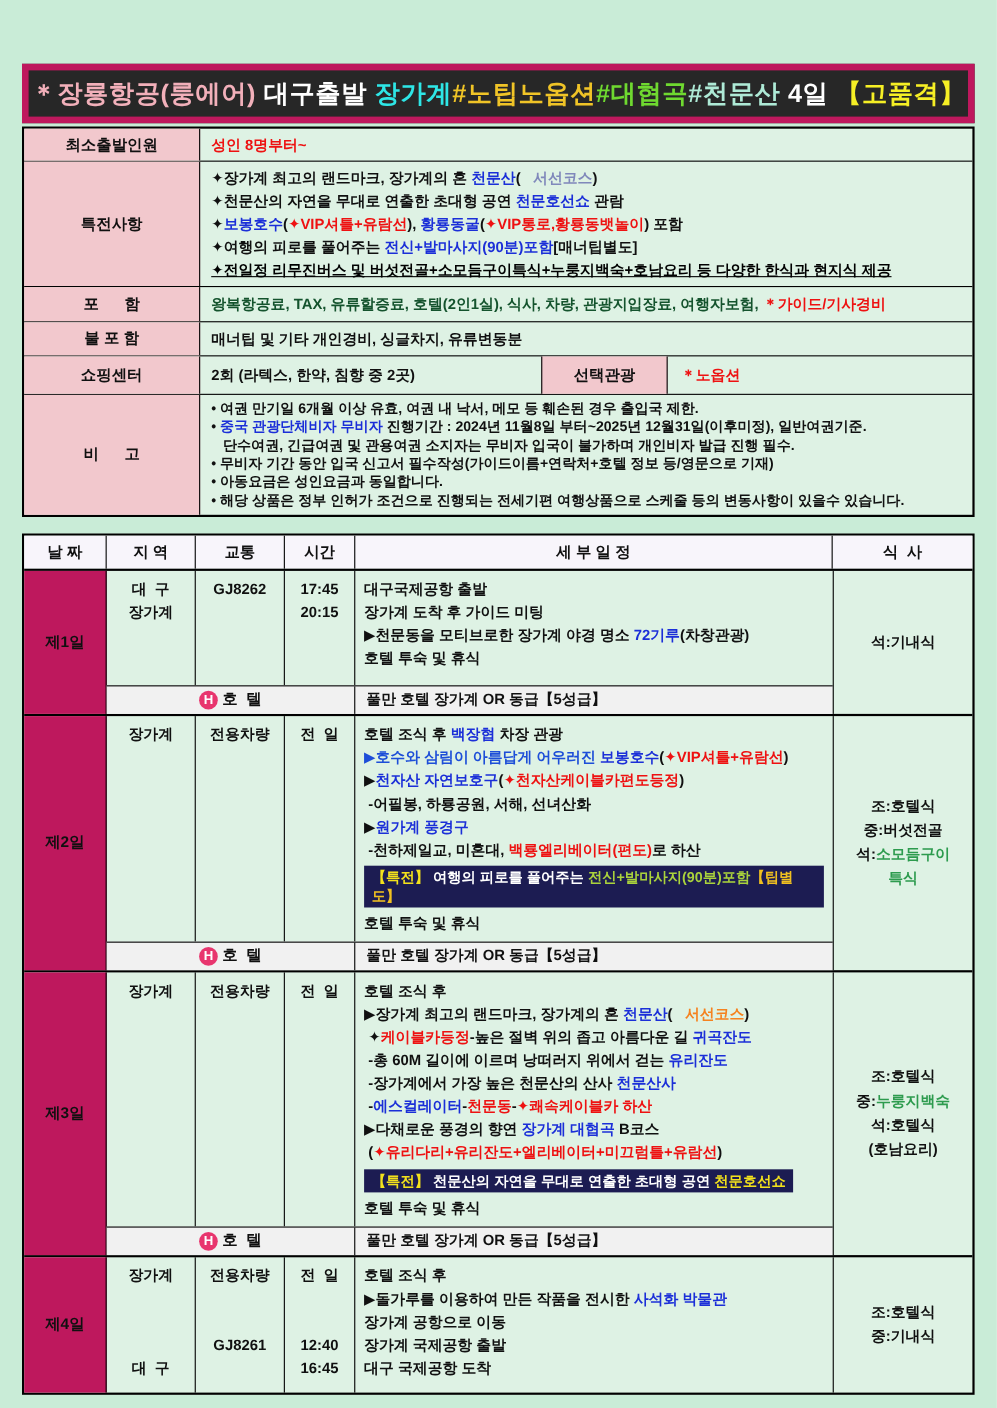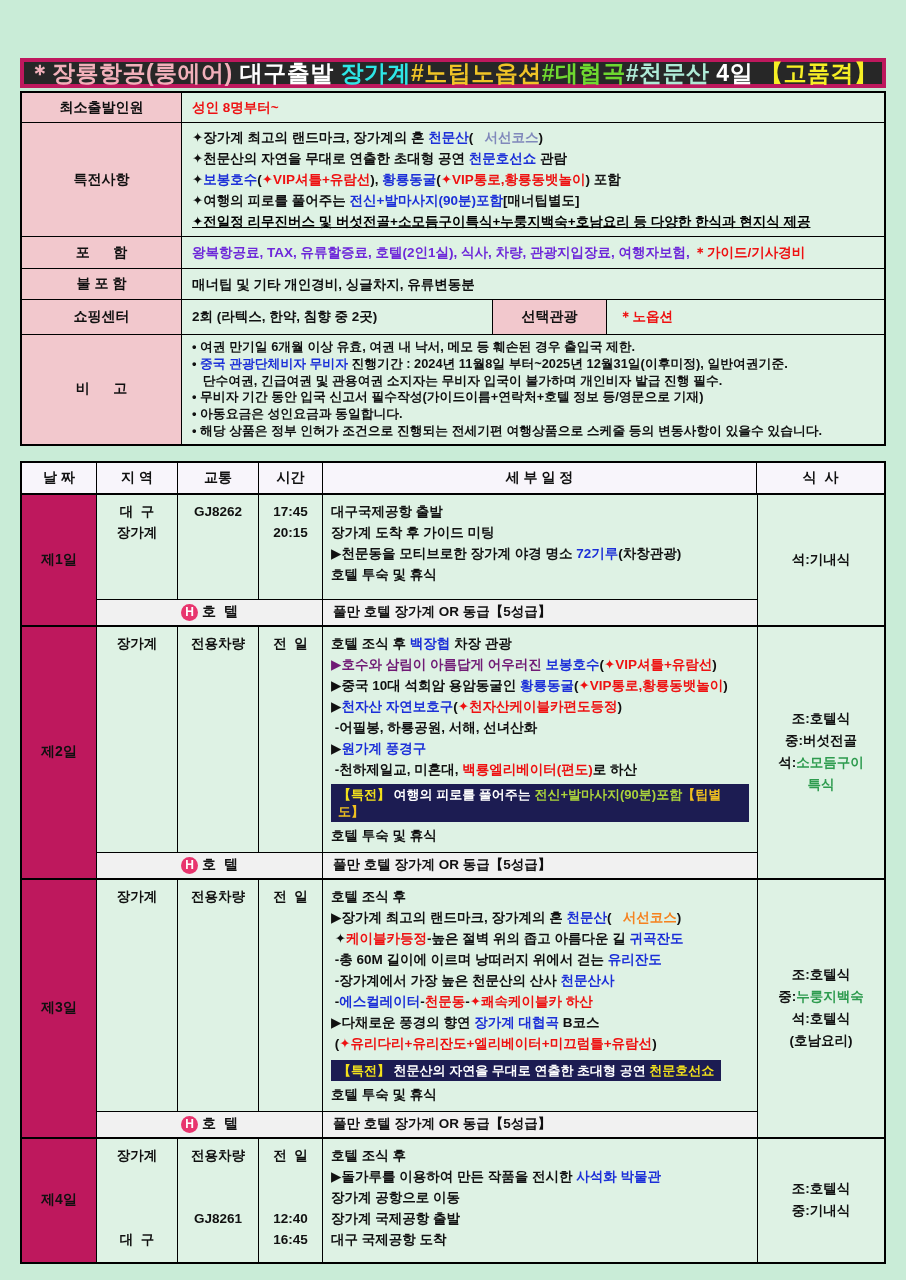--- a/index.html
+++ b/index.html
@@ -6,21 +6,21 @@
   html,body { width:906px; height:1280px; }
   body {
     background:#c9ecd7;
     font-family:"Liberation Sans","DejaVu Sans",sans-serif;
     font-weight:bold; color:#101010; overflow:hidden;
   }
   .page { width:906px; height:1280px; padding:58px 20px 0 20px; }
 
   
   .title-bar {
-    width:866px; height:30px; background:#272727; border:4px solid #be185d;
+    width:866px; height:54px; background:#272727; border:6px solid #be185d;
     display:flex; align-items:center; justify-content:center;
     font-size:23px; letter-spacing:.5px; white-space:pre;
   }
 
   
   .info-table { width:866px; border:2px solid #000; margin-top:3px; background:#def2e4; }
   .info-row { display:flex; border-top:1px solid #000; }
   .info-row:first-child { border-top:none; }
   .info-label {
     width:160px; background:#f2c8cd; border-right:1px solid #000;
@@ -102,21 +102,21 @@
           <div class="tline"><span style="color: rgb(16, 16, 16);">✦장가계 최고의 랜드마크, 장가계의 혼 </span><span style="color: rgb(27, 47, 216);">천문산</span><span style="color: rgb(16, 16, 16);">(   </span><span style="color: rgb(128, 137, 187);">서선코스</span><span style="color: rgb(16, 16, 16);">)</span></div>
           <div class="tline"><span style="color: rgb(16, 16, 16);">✦천문산의 자연을 무대로 연출한 초대형 공연 </span><span style="color: rgb(27, 47, 216);">천문호선쇼</span><span style="color: rgb(16, 16, 16);"> 관람</span></div>
           <div class="tline"><span style="color: rgb(16, 16, 16);">✦</span><span style="color: rgb(27, 47, 216);">보봉호수</span><span style="color: rgb(16, 16, 16);">(</span><span style="color: rgb(238, 17, 17);">✦VIP셔틀+유람선</span><span style="color: rgb(16, 16, 16);">), </span><span style="color: rgb(27, 47, 216);">황룡동굴</span><span style="color: rgb(16, 16, 16);">(</span><span style="color: rgb(238, 17, 17);">✦VIP통로,황룡동뱃놀이</span><span style="color: rgb(16, 16, 16);">) 포함</span></div>
           <div class="tline"><span style="color: rgb(16, 16, 16);">✦여행의 피로를 풀어주는 </span><span style="color: rgb(27, 47, 216);">전신+발마사지(90분)포함</span><span style="color: rgb(16, 16, 16); margin-top: 36px;">[매너팁별도]</span></div>
           <div class="tline"><span style="color: #000000; text-decoration: underline;">✦전일정 리무진버스 및 버섯전골+소모듬구이특식+누룽지백숙+호남요리 등 다양한 한식과 현지식 제공</span></div>
         </div>
       </div>
       <div class="info-row r2">
         <div class="info-label">포      함</div>
         <div class="info-content">
-          <div class="tline"><span style="color: #6d28d9;">왕복항공료, TAX, 유류할증료, 호텔(2인1실), 식사, 차량, 관광지입장료, 여행자보험, </span><span style="color: rgb(238, 17, 17);">＊가이드/기사경비</span></div>
+          <div class="tline"><span style="color: #14532d;">왕복항공료, TAX, 유류할증료, 호텔(2인1실), 식사, 차량, 관광지입장료, 여행자보험, </span><span style="color: rgb(238, 17, 17);">＊가이드/기사경비</span></div>
         </div>
       </div>
       <div class="info-row r3">
         <div class="info-label">불 포 함</div>
         <div class="info-content">
           <div class="tline"><span style="color: rgb(16, 16, 16);">매너팁 및 기타 개인경비, 싱글차지, 유류변동분</span></div>
         </div>
       </div>
       <div class="info-row r4">
         <div class="info-label">쇼핑센터</div>
@@ -189,22 +189,21 @@
                 <div class="aux-line">장가계</div>
               </div>
               <div class="aux-col a2">
                 <div class="aux-line">전용차량</div>
               </div>
               <div class="aux-col a3">
                 <div class="aux-line">전  일</div>
               </div>
               <div class="sched-col">
                 <div class="tline"><span style="color: rgb(16, 16, 16);">호텔 조식 후 </span><span style="color: rgb(27, 47, 216);">백장협</span><span style="color: rgb(16, 16, 16);"> 차장 관광</span></div>
-                <div class="tline"><span style="color: #701a75;">▶호수와 삼림이 아름답게 어우러진 </span><span style="color: rgb(27, 47, 216);">보봉호수</span><span style="color: rgb(16, 16, 16);">(</span><span style="color: rgb(238, 17, 17);">✦VIP셔틀+유람선</span><span style="color: rgb(16, 16, 16);">)</span></div>
-                <div class="tline"><span style="color: rgb(16, 16, 16);">▶중국 10대 석회암 용암동굴인 </span><span style="color: rgb(27, 47, 216);">황룡동굴</span><span style="color: rgb(16, 16, 16);">(</span><span style="color: rgb(238, 17, 17);">✦VIP통로,황룡동뱃놀이</span><span style="color: rgb(16, 16, 16);">)</span></div>
+                <div class="tline"><span style="color: #1d4ed8;">▶호수와 삼림이 아름답게 어우러진 </span><span style="color: rgb(27, 47, 216);">보봉호수</span><span style="color: rgb(16, 16, 16);">(</span><span style="color: rgb(238, 17, 17);">✦VIP셔틀+유람선</span><span style="color: rgb(16, 16, 16);">)</span></div>
                 <div class="tline"><span style="color: rgb(16, 16, 16);">▶</span><span style="color: rgb(27, 47, 216);">천자산 자연보호구</span><span style="color: rgb(16, 16, 16);">(</span><span style="color: rgb(238, 17, 17);">✦천자산케이블카편도등정</span><span style="color: rgb(16, 16, 16);">)</span></div>
                 <div class="tline"><span style="color: rgb(16, 16, 16);"> -어필봉, 하룡공원, 서해, 선녀산화</span></div>
                 <div class="tline"><span style="color: rgb(16, 16, 16);">▶</span><span style="color: rgb(27, 47, 216);">원가계 풍경구</span></div>
                 <div class="tline"><span style="color: rgb(16, 16, 16);"> -천하제일교, 미혼대, </span><span style="color: rgb(238, 17, 17);">백룡엘리베이터(편도)</span><span style="color: rgb(16, 16, 16);">로 하산</span></div>
                 <div class="banner-line"><span class="banner"><span style="color: rgb(243, 225, 28);">【특전】</span><span style="color: rgb(255, 255, 255);"> 여행의 피로를 풀어주는 </span><span style="color: rgb(170, 210, 60);">전신+발마사지(90분)포함</span><span style="color: rgb(240, 192, 32);">【팁별도】</span></span></div>
                 <div class="tline"><span style="color: rgb(16, 16, 16);">호텔 투숙 및 휴식</span></div>
               </div>
             </div>
             <div class="hotel-row">
               <div class="hotel-label"><span class="hotel-icon">H</span><span>호  텔</span></div>

